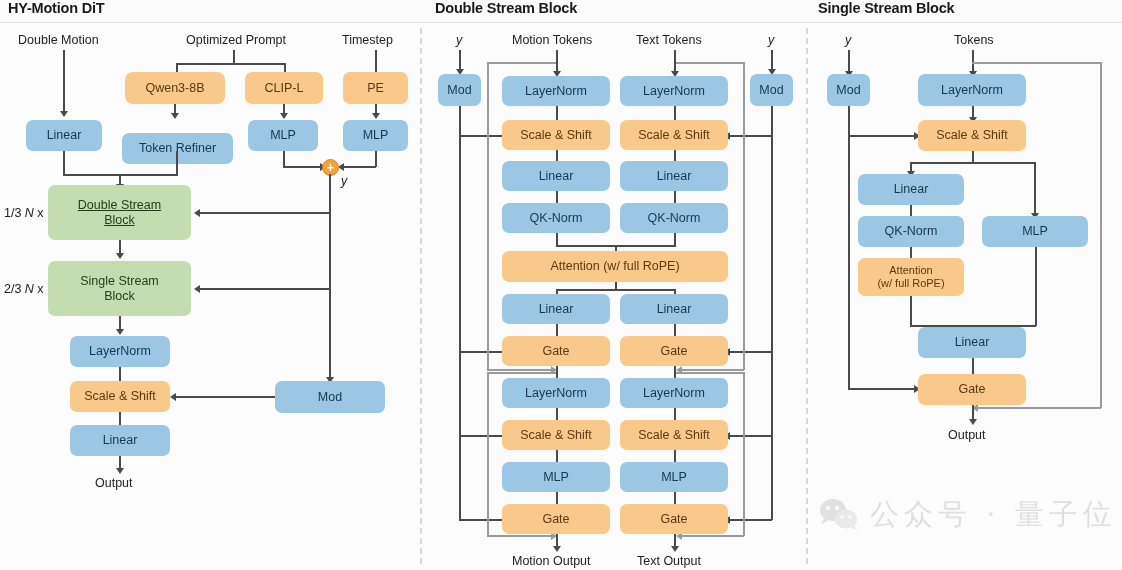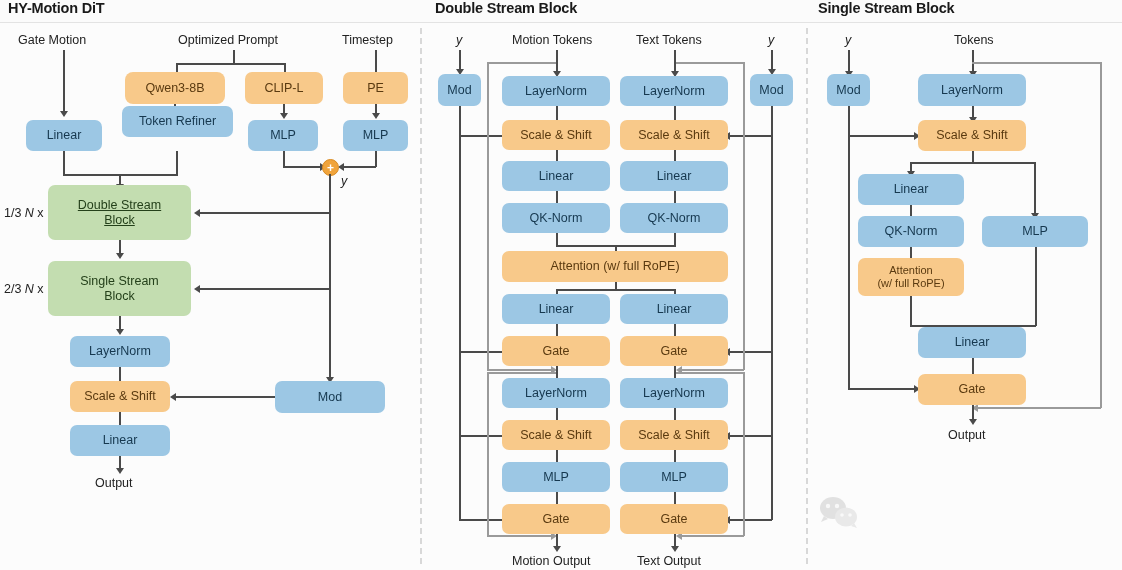--- a/index.html
+++ b/index.html
@@ -53,22 +53,22 @@
 <div id="root">
   <div class="panel-bg"></div>
 
   <div class="hdr" style="left:8px;">HY-Motion DiT</div>
   <div class="hdr" style="left:435px;">Double Stream Block</div>
   <div class="hdr" style="left:818px;">Single Stream Block</div>
 
   <div class="divider" style="left:420px;"></div>
   <div class="divider" style="left:806px;"></div>
 
-  <div class="lbl" style="left:18px;top:33px;">Gate Motion</div>
-  <div class="lbl" style="left:178px;top:33px;">Optimized Prompt</div>
+  <div class="lbl" style="left:18px;top:33px;">Double Motion</div>
+  <div class="lbl" style="left:186px;top:33px;">Optimized Prompt</div>
   <div class="lbl" style="left:342px;top:33px;">Timestep</div>
 
   <div class="ln vl" style="left:63px;top:50px;height:62px;"></div>
   <div class="ar down" style="left:60px;top:111px;"></div>
 
   <div class="ln vl" style="left:233px;top:50px;height:14px;"></div>
   <div class="ln hl" style="left:176px;top:63px;width:109px;"></div>
   <div class="ln vl" style="left:176px;top:63px;height:10px;"></div>
   <div class="ar down" style="left:173px;top:72px;"></div>
   <div class="ln vl" style="left:284px;top:63px;height:10px;"></div>
@@ -90,21 +90,21 @@
   <div class="ln vl" style="left:174px;top:104px;height:10px;"></div>
   <div class="ar down" style="left:171px;top:113px;"></div>
   <div class="ln vl" style="left:283px;top:104px;height:10px;"></div>
   <div class="ar down" style="left:280px;top:113px;"></div>
   <div class="ln vl" style="left:375px;top:104px;height:10px;"></div>
   <div class="ar down" style="left:372px;top:113px;"></div>
 
   <div class="box blue" style="left:26px;top:120px;width:76px;height:31px;">
       <span>Linear</span>
     </div>
-  <div class="box blue" style="left:122px;top:106px;width:111px;height:31px;">
+  <div class="box blue" style="left:122px;top:133px;width:111px;height:31px;">
       <span>Token Refiner</span>
     </div>
   <div class="box blue" style="left:248px;top:120px;width:70px;height:31px;">
       <span>MLP</span>
     </div>
   <div class="box blue" style="left:343px;top:120px;width:65px;height:31px;">
       <span>MLP</span>
     </div>
 
   <div class="ln vl" style="left:63px;top:151px;height:24px;"></div>
@@ -418,15 +418,16 @@
     <svg width="42" height="36" viewBox="0 0 42 36">
       <ellipse cx="15" cy="13" rx="13" ry="11" fill="#bdbdbd"></ellipse>
       <path d="M6 21 L3 27 L10 24 Z" fill="#bdbdbd"></path>
       <circle cx="10" cy="11" r="2.2" fill="#f4f4f4"></circle>
       <circle cx="19" cy="11" r="2.2" fill="#f4f4f4"></circle>
       <ellipse cx="28" cy="22" rx="11" ry="9.5" fill="#cfcfcf"></ellipse>
       <path d="M36 28 L39 33 L33 31 Z" fill="#cfcfcf"></path>
       <circle cx="24" cy="20" r="1.8" fill="#f6f6f6"></circle>
       <circle cx="32" cy="20" r="1.8" fill="#f6f6f6"></circle>
     </svg>
+    <div class="wm-txt">公众号 · 量子位</div>
   </div>
 
 </div>
 
 </body></html>

